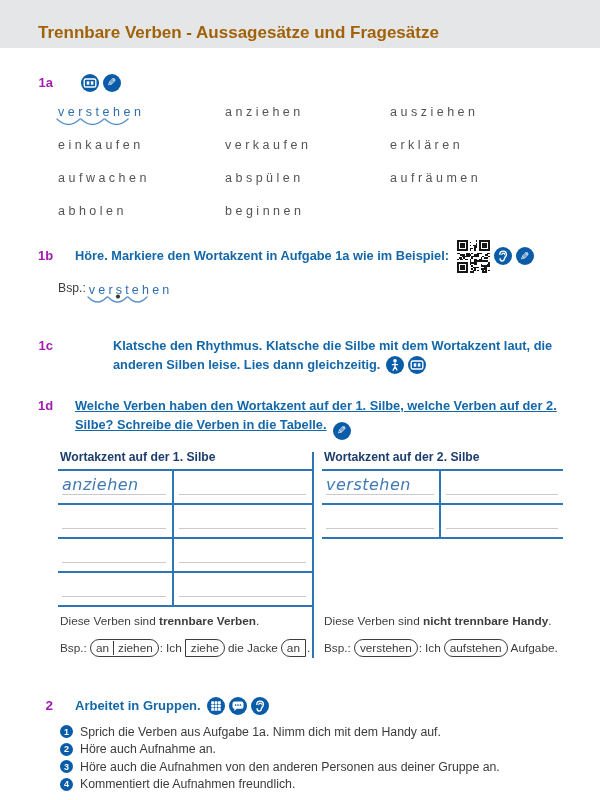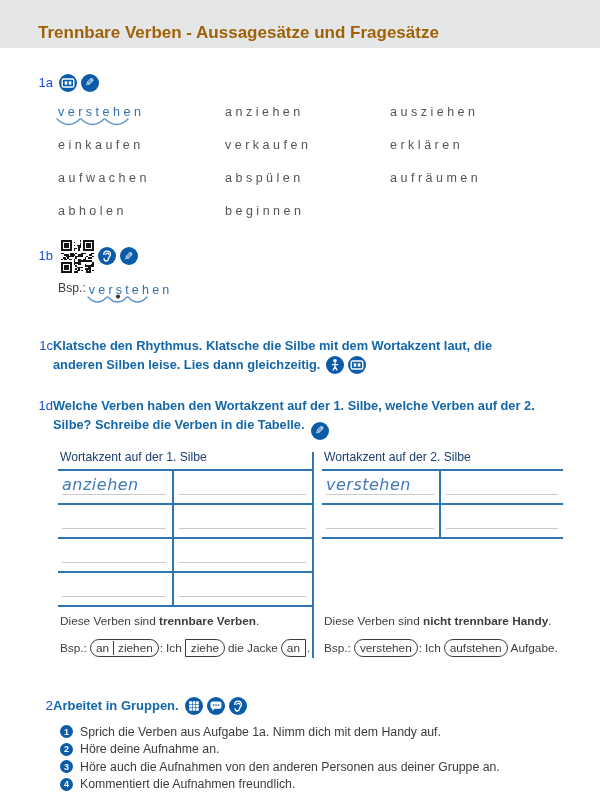--- a/index.html
+++ b/index.html
@@ -3,41 +3,41 @@
 <meta charset="utf-8">
 <style>
   html,body{margin:0;padding:0;}
   #page{position:relative;width:600px;height:800px;background:#ffffff;overflow:hidden;
         font-family:"Liberation Sans",sans-serif;}
   
   #header{position:absolute;left:0;top:0;width:600px;height:48px;background:#e5e6e7;}
   #header .title{position:absolute;left:38px;bottom:5px;font-size:17px;font-weight:bold;color:#a16207;}
   
   .sec{position:absolute;display:flex;align-items:flex-start;}
-  .num{width:15px;text-align:right;margin-right:0;font-weight:normal;color:#1d4ed8;font-size:13px;line-height:18.5px;flex:none;}
+  .num{width:15px;text-align:right;margin-right:22px;font-weight:bold;color:#a21caf;font-size:13px;line-height:18.5px;flex:none;}
   .sectext{font-weight:bold;color:#1467a9;font-size:12.8px;line-height:18.5px;}
   .iconrow{display:inline-flex;gap:4px;vertical-align:-5px;margin-left:6px;}
   .icn{width:18px;height:18px;border-radius:50%;background:#0a5ca8;display:inline-flex;
        align-items:center;justify-content:center;flex:none;}
   .icn .pencil{color:#fff;font-size:11px;transform:scaleX(-1) translateY(-0.5px);font-family:"DejaVu Sans",sans-serif;}
   
   #verb-grid{position:absolute;left:58px;top:96px;width:505px;display:grid;
              grid-template-columns:167px 165px 1fr;grid-auto-rows:33px;}
   #verb-grid .verb{font-size:12.5px;letter-spacing:3.5px;color:#545456;line-height:33px;white-space:nowrap;}
   .vhl{color:#2f6eb0;}
   .arcword{position:relative;display:inline-block;}
   .arcword svg{position:absolute;left:-3px;top:21px;}
   
   #s1b-bsp{position:absolute;left:58px;top:280px;display:flex;align-items:flex-start;}
   #s1b-bsp .lbl{font-size:12.2px;color:#3c3c3b;margin-right:3px;line-height:16px;}
   #s1b-bsp .word{font-size:12.5px;letter-spacing:3.2px;color:#2f6eb0;line-height:16px;}
   #s1b-bsp .arcword svg{top:14px;}
   
   #table{position:absolute;left:58px;top:450px;width:505px;height:215px;}
-  #table .th{position:absolute;top:0;font-size:12.2px;font-weight:normal;color:#1d3e6d;white-space:nowrap;}
+  #table .th{position:absolute;top:0;font-size:12.2px;font-weight:bold;color:#1d3e6d;white-space:nowrap;}
   .hline,.vline{position:absolute;background:#2e75b6;}
   .wline{position:absolute;height:1.3px;background:#c9cacb;}
   .hw{position:absolute;font-family:"DejaVu Sans",sans-serif;font-style:italic;font-size:16px;color:#4079b8;letter-spacing:0.5px;}
   .cap{position:absolute;top:164px;font-size:11.8px;color:#3c3c3b;white-space:nowrap;}
   .cap b{color:#3c3c3b;}
   .bsp{position:absolute;top:189px;height:18px;display:flex;align-items:center;gap:3px;
        font-size:11.8px;color:#3c3c3b;white-space:nowrap;}
   .pill,.boxL,.boxR{border:1.2px solid #3c3c3b;padding:0.5px 5px 1.5px 5px;display:inline-flex;align-items:center;}
   .pill{border-radius:9px;}
   .boxL{border-radius:0 9px 9px 0;}  
@@ -87,20 +87,21 @@
     <span class="verb">erklären</span>
     <span class="verb">aufwachen</span>
     <span class="verb">abspülen</span>
     <span class="verb">aufräumen</span>
     <span class="verb">abholen</span>
     <span class="verb">beginnen</span>
   </div>
 
   <div class="sec" style="left:38px;top:239px;height:34px;align-items:center;">
     <span class="num">1b</span>
+    <span class="sectext">Höre. Markiere den Wortakzent in Aufgabe 1a wie im Beispiel:</span>
     <span id="qr">
         <svg id="qr-svg" width="33" height="33" viewBox="0 0 21 21">
           <g fill="#161616" shape-rendering="crispEdges">
             <rect x="12" y="0" width="1" height="1"></rect>
             <rect x="8" y="1" width="1" height="1"></rect>
             <rect x="12" y="2" width="1" height="1"></rect>
             <rect x="8" y="3" width="1" height="1"></rect>
             <rect x="10" y="3" width="1" height="1"></rect>
             <rect x="11" y="3" width="1" height="1"></rect>
             <rect x="12" y="3" width="1" height="1"></rect>
@@ -240,40 +241,40 @@
   <div id="s1b-bsp">
     <span class="lbl">Bsp.:</span>
     <span class="arcword"><span class="word">verstehen</span><svg width="66" height="12" viewBox="0 0 66 12">
           <path d="M2,3 Q11.5,13 21,3 M22,3 Q31.5,13 41,3 M42,3 Q51.5,13 61,3" fill="none" stroke="#5d93cc" stroke-width="1.4" stroke-linecap="round"></path>
           <circle cx="32" cy="2.6" r="2.1" fill="#3c3c3b"></circle>
         </svg></span>
   </div>
 
   <div class="sec" style="left:38px;top:337px;width:540px;">
     <span class="num">1c</span>
-    <span class="sectext" style="width:490px;"><span>Klatsche den Rhythmus. Klatsche die Silbe mit dem Wortakzent laut, die anderen Silben leise. Lies dann gleichzeitig.</span><span class="iconrow">
+    <span class="sectext" style="width:490px;margin-left:38px;"><span>Klatsche den Rhythmus. Klatsche die Silbe mit dem Wortakzent laut, die anderen Silben leise. Lies dann gleichzeitig.</span><span class="iconrow">
           <span class="icn">
             <svg width="18" height="18" viewBox="0 0 18 18">
               <circle cx="9" cy="4.7" r="1.8" fill="#fff"></circle>
               <path d="M9,6.8 L9,10.6 M9,10.6 L7.1,14.2 M9,10.6 L10.9,13.9 M6.4,8.6 L11.6,8.6" stroke="#fff" stroke-width="1.3" fill="none" stroke-linecap="round"></path>
             </svg>
           </span>
           <span class="icn">
             <svg width="18" height="18" viewBox="0 0 18 18">
               <rect x="3.2" y="5" width="11.6" height="8" rx="1.6" fill="none" stroke="#fff" stroke-width="1.4"></rect>
               <rect x="5.7" y="7.3" width="2.6" height="3.4" fill="#fff"></rect>
               <rect x="9.8" y="7.3" width="2.6" height="3.4" fill="#fff"></rect>
             </svg>
           </span>
         </span></span>
   </div>
 
   <div class="sec" style="left:38px;top:397px;width:545px;">
     <span class="num">1d</span>
-    <span class="sectext" style="width:505px;"><span>Welche Verben haben den Wortakzent auf der 1. Silbe, welche Verben auf der 2. Silbe? Schreibe die Verben in die Tabelle.</span><span class="iconrow">
+    <span class="sectext" style="width:505px;text-decoration:underline;"><span>Welche Verben haben den Wortakzent auf der 1. Silbe, welche Verben auf der 2. Silbe? Schreibe die Verben in die Tabelle.</span><span class="iconrow">
           <span class="icn">
             <span class="pencil">✎</span>
           </span>
         </span></span>
   </div>
 
   <div id="table">
     <div class="th" style="left:2px;">Wortakzent auf der 1. Silbe</div>
     <div class="th" style="left:266px;">Wortakzent auf der 2. Silbe</div>
 
@@ -370,21 +371,21 @@
       </span>
   </div>
 
   <div id="steps">
     <div class="step">
         <span class="stepnum">1</span>
         <span class="steptext">Sprich die Verben aus Aufgabe 1a. Nimm dich mit dem Handy auf.</span>
       </div>
     <div class="step">
         <span class="stepnum">2</span>
-        <span class="steptext">Höre deine Aufnahme an.</span>
+        <span class="steptext">Höre auch Aufnahme an.</span>
       </div>
     <div class="step">
         <span class="stepnum">3</span>
         <span class="steptext">Höre auch die Aufnahmen von den anderen Personen aus deiner Gruppe an.</span>
       </div>
     <div class="step">
         <span class="stepnum">4</span>
         <span class="steptext">Kommentiert die Aufnahmen freundlich.</span>
       </div>
   </div>

